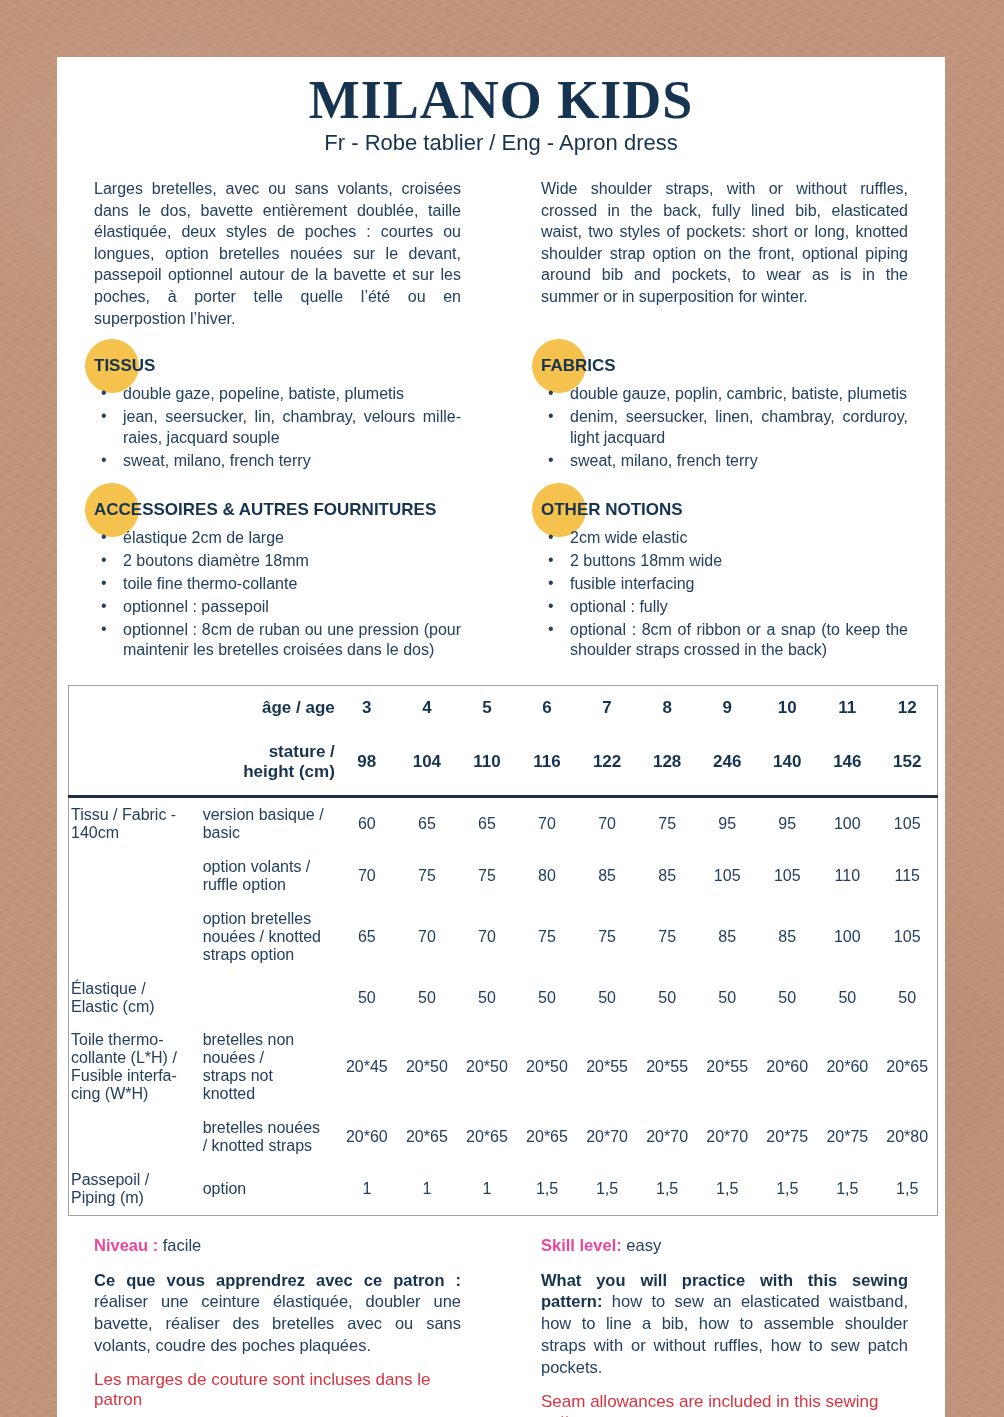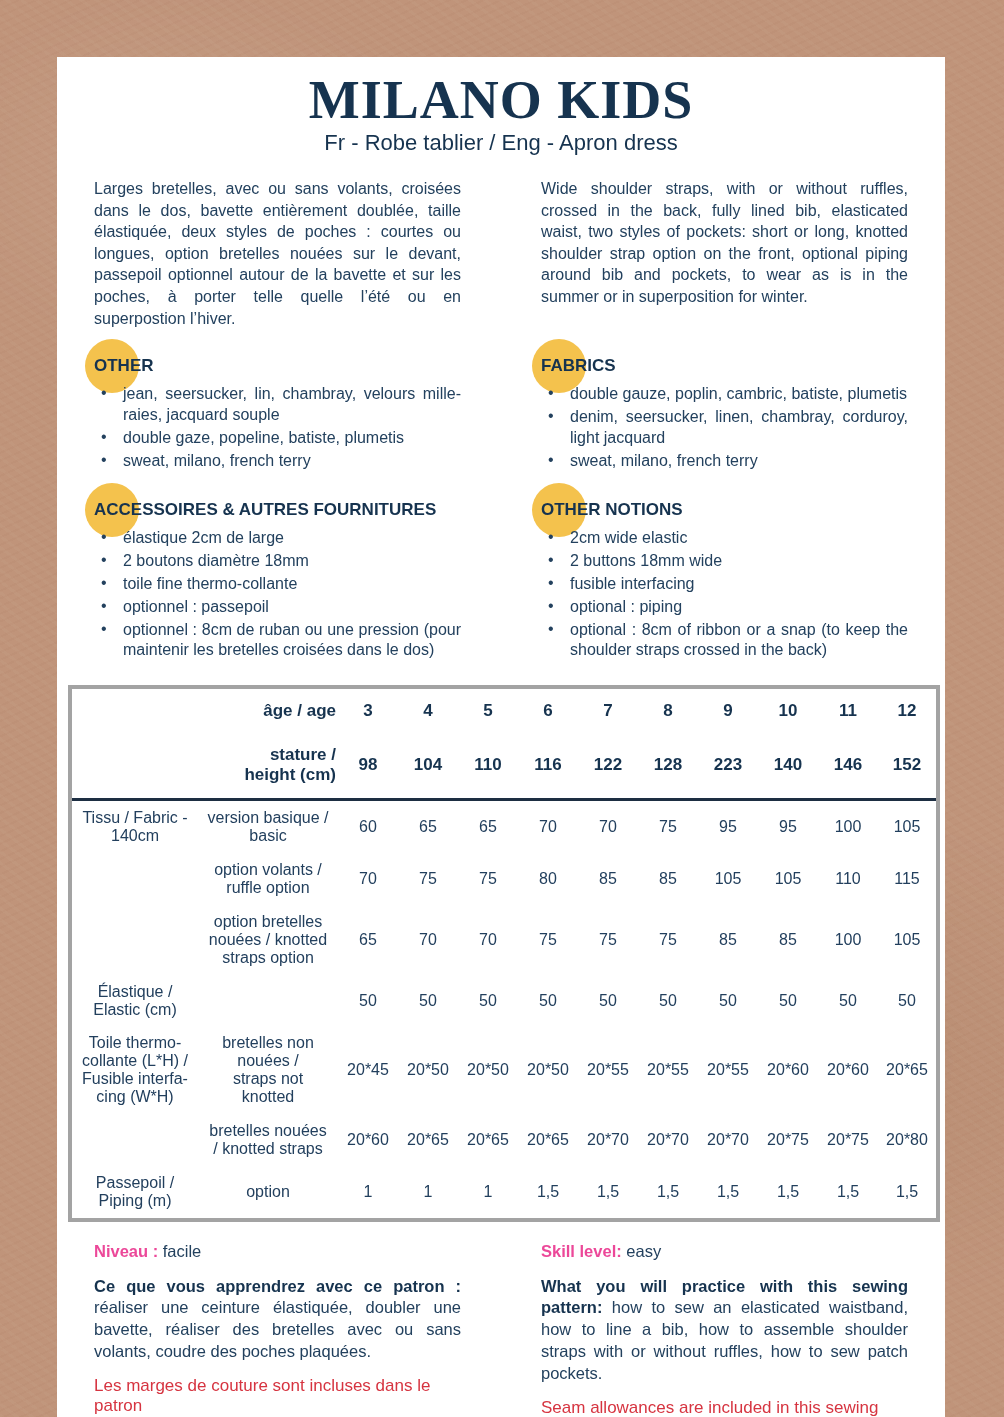--- a/index.html
+++ b/index.html
@@ -40,28 +40,28 @@
   ul.bullets li{
     position:relative;padding-left:29px;margin:0 0 2px;
     font-size:16px;line-height:1.3;text-align:justify;color:#23415e;
   }
   ul.bullets li::before{
     content:'\2022';position:absolute;left:7px;top:-1px;font-size:16px;color:#23415e;
   }
   .table-wrap{margin:22px 7px 0 11px;}
   table.sizes{
     border-collapse:collapse;table-layout:fixed;width:870px;
-    border:4px solid #a3a3a3;color:#223f5d;
+    border:1px solid #a3a3a3;color:#223f5d;
   }
   table.sizes td{text-align:center;vertical-align:middle;padding:8px 2px;font-size:16px;}
   table.sizes tr.hrow td{font-weight:700;font-size:17px;color:#16334f;padding:12px 2px;}
   table.sizes td.hlbl{text-align:right;padding-right:138px;white-space:pre-line;line-height:1.15;}
   table.sizes tr.hrow2 td{border-bottom:3px solid #1d2e42;padding-bottom:14px;}
   table.sizes td.group,table.sizes td.sub{
-    text-align:center;white-space:pre-line;line-height:1.12;padding-right:6px;font-size:16px;
+    text-align:left;white-space:pre-line;line-height:1.12;padding-right:6px;font-size:16px;
   }
   .footer-grid{margin-top:20px;}
   .level{margin:0;font-size:16.5px;color:#23415e;}
   .level b{color:#ec4899;}
   .learn{margin:15px 0 0;font-size:16.5px;line-height:1.32;text-align:justify;color:#23415e;}
   .learn b{color:#16334f;}
   .seam{margin:13px 0 16px;font-size:17px;color:#d63440;}
   .barcode-box{text-align:center;margin-top:8px;}
 </style>
 </head>
@@ -74,25 +74,25 @@
 
     <div class="two-col intro-grid">
       <p class="intro">Larges bretelles, avec ou sans volants, croisées dans le dos, bavette entièrement doublée, taille élastiquée, deux styles de poches : courtes ou longues, option bretelles nouées sur le devant, passepoil optionnel autour de la bavette et sur les poches, à porter telle quelle l’été ou en superpostion l’hiver.</p>
       <p class="intro">Wide shoulder straps, with or without ruffles, crossed in the back, fully lined bib, elasticated waist, two styles of pockets: short or long, knotted shoulder strap option on the front, optional piping around bib and pockets, to wear as is in the summer or in superposition for winter.</p>
     </div>
 
     <div class="two-col">
       <section>
         <div class="sec-head">
           <span class="sec-dot"></span>
-          <span class="sec-title">OTHER</span>
+          <span class="sec-title">TISSUS</span>
         </div>
         <ul class="bullets">
+            <li>double gaze, popeline, batiste, plumetis</li>
             <li>jean, seersucker, lin, chambray, velours mille-raies, jacquard souple</li>
-            <li>double gaze, popeline, batiste, plumetis</li>
             <li>sweat, milano, french terry</li>
           </ul>
       </section>
 
       <section>
         <div class="sec-head">
           <span class="sec-dot"></span>
           <span class="sec-title">FABRICS</span>
         </div>
         <ul class="bullets">
@@ -118,21 +118,21 @@
 
       <section>
         <div class="sec-head">
           <span class="sec-dot"></span>
           <span class="sec-title">OTHER NOTIONS</span>
         </div>
         <ul class="bullets">
             <li>2cm wide elastic</li>
             <li>2 buttons 18mm wide</li>
             <li>fusible interfacing</li>
-            <li>optional : piping</li>
+            <li>optional : fully</li>
             <li>optional : 8cm of ribbon or a snap (to keep the shoulder straps crossed in the back)</li>
           </ul>
       </section>
     </div>
   </div>
 
   <div class="table-wrap">
     <table class="sizes">
       <colgroup>
         <col style="width:132px">
@@ -155,21 +155,21 @@
         </tr>
         <tr class="hrow hrow2">
           <td class="hlbl" colspan="2">stature /
 height (cm)</td>
           <td>98</td>
           <td>104</td>
           <td>110</td>
           <td>116</td>
           <td>122</td>
           <td>128</td>
-          <td>223</td>
+          <td>246</td>
           <td>140</td>
           <td>146</td>
           <td>152</td>
         </tr>
       </tbody>
       <tbody id="size-body">
           <tr>
             <td class="group">Tissu / Fabric -
 140cm</td>
             <td class="sub">version basique /

